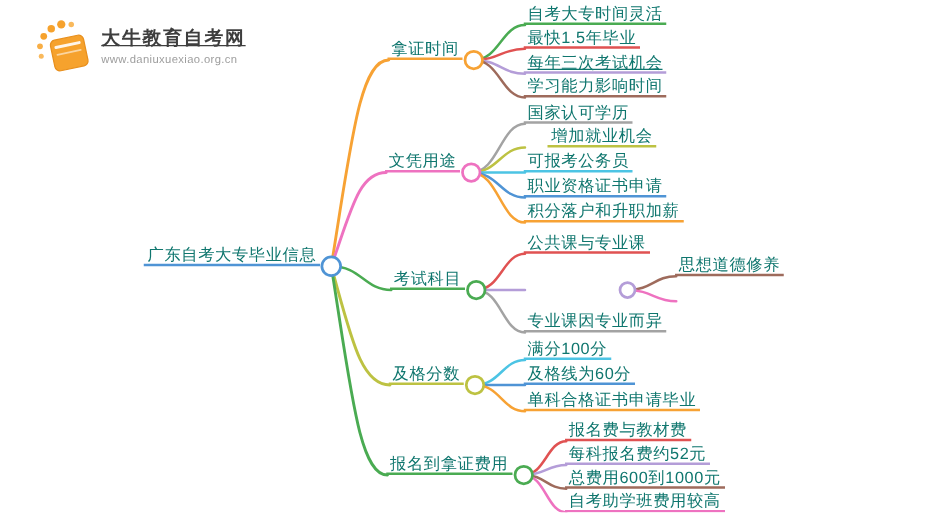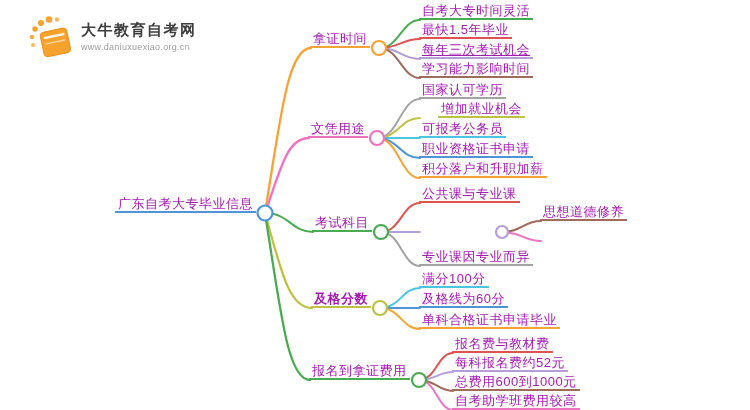--- a/index.html
+++ b/index.html
@@ -1,24 +1,24 @@
 <!DOCTYPE html>
 <html><head>
 <meta charset="utf-8">
 <style>
   html,body{margin:0;padding:0;background:#fff;}
   #stage{position:relative;width:750px;height:410px;background:#ffffff;overflow:hidden;
          font-family:"Liberation Sans","DejaVu Sans",sans-serif;}
   #edges{position:absolute;left:0;top:0;}
   #nodes{position:absolute;left:0;top:0;width:750px;height:410px;}
-  .node-label{position:absolute;font-size:13px;line-height:15px;color:#a21caf;
+  .node-label{position:absolute;font-size:13px;line-height:15px;color:#0f766e;
               white-space:nowrap;padding:0 3px 0 3px;border-bottom:2px solid #999;
               letter-spacing:.5px;cursor:default;}
   #logo{position:absolute;left:26px;top:14px;display:flex;align-items:center;gap:7px;}
-  .logo-text .title{font-size:15px;font-weight:bold;color:#3e3e3e;letter-spacing:1.5px;}
+  .logo-text .title{font-size:15px;font-weight:bold;color:#3e3e3e;letter-spacing:1.5px;text-decoration:underline;}
   .logo-text .url{font-size:9px;color:#9d9d9d;margin-top:2px;letter-spacing:.3px;}
 </style>
 </head>
 <body>
 
 <div id="stage">
   <svg id="edges" width="750" height="410">
       <g>
         <path d="M 265 213 C 281 114 288 48 311 48" stroke="#f7a234" fill="none" stroke-width="2.3" stroke-linecap="round"></path>
         <path d="M 379 48 C 399.5 48 401.55 20 420 20" stroke="#4aab52" fill="none" stroke-width="2" stroke-linecap="round"></path>
@@ -88,21 +88,21 @@
       <div class="node-label" style="left: 308px; top: 121px; border-bottom-color: rgb(238, 114, 192);">文凭用途</div>
       <div class="node-label" style="left: 419px; top: 82px; border-bottom-color: rgb(163, 163, 163);">国家认可学历</div>
       <div class="node-label" style="left: 419px; top: 101px; border-bottom-color: rgb(189, 194, 66); margin-left: 19px;">增加就业机会</div>
       <div class="node-label" style="left: 419px; top: 121px; border-bottom-color: rgb(76, 196, 228);">可报考公务员</div>
       <div class="node-label" style="left: 419px; top: 141px; border-bottom-color: rgb(79, 148, 213);">职业资格证书申请</div>
       <div class="node-label" style="left: 419px; top: 161px; border-bottom-color: rgb(247, 162, 52);">积分落户和升职加薪</div>
       <div class="node-label" style="left: 312px; top: 215px; border-bottom-color: rgb(74, 171, 82);">考试科目</div>
       <div class="node-label" style="left: 419px; top: 186px; border-bottom-color: rgb(224, 82, 82);">公共课与专业课</div>
       <div class="node-label" style="left: 540px; top: 204px; border-bottom-color: rgb(158, 107, 92);">思想道德修养</div>
       <div class="node-label" style="left: 419px; top: 249px; border-bottom-color: rgb(163, 163, 163);">专业课因专业而异</div>
-      <div class="node-label" style="left: 311px; top: 291px; border-bottom-color: rgb(189, 194, 66); font-weight: bold;">及格分数</div>
+      <div class="node-label" style="left: 311px; top: 291px; border-bottom-color: rgb(189, 194, 66);">及格分数</div>
       <div class="node-label" style="left: 419px; top: 271px; border-bottom-color: rgb(76, 196, 228);">满分100分</div>
       <div class="node-label" style="left: 419px; top: 291px; border-bottom-color: rgb(79, 148, 213);">及格线为60分</div>
       <div class="node-label" style="left: 419px; top: 312px; border-bottom-color: rgb(247, 162, 52);">单科合格证书申请毕业</div>
       <div class="node-label" style="left: 309px; top: 363px; border-bottom-color: rgb(74, 171, 82);">报名到拿证费用</div>
       <div class="node-label" style="left: 452px; top: 336px; border-bottom-color: rgb(224, 82, 82);">报名费与教材费</div>
       <div class="node-label" style="left: 452px; top: 355px; border-bottom-color: rgb(180, 157, 216);">每科报名费约52元</div>
       <div class="node-label" style="left: 452px; top: 374px; border-bottom-color: rgb(158, 107, 92);">总费用600到1000元</div>
       <div class="node-label" style="left: 452px; top: 393px; border-bottom-color: rgb(238, 114, 192);">自考助学班费用较高</div>
     </div>
 </div>

